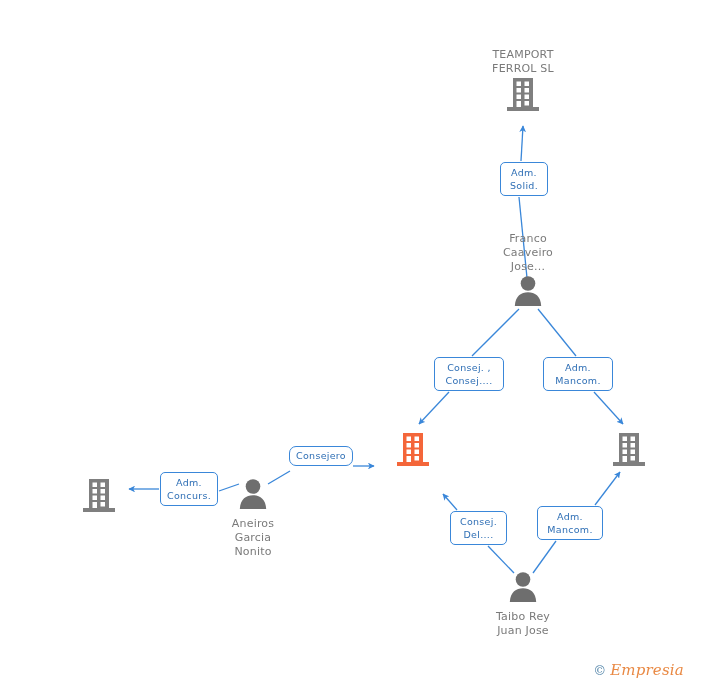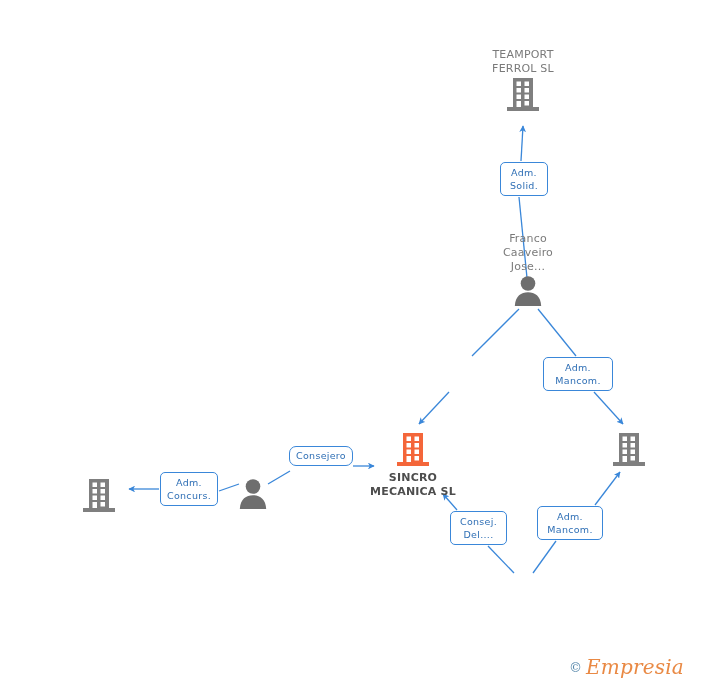--- a/index.html
+++ b/index.html
@@ -88,21 +88,21 @@
     align-items: center;
     gap: 4px;
     opacity: .95;
   }
   #watermark .wm-c {
     font-size: 13px;
     color: #4a7fa5;
     font-family: "DejaVu Serif", serif;
   }
   #watermark .wm-text {
-    font-size: 20px;
+    font-size: 15px;
     color: #e8833a;
     font-family: "DejaVu Serif", serif;
     font-style: italic;
     letter-spacing: .2px;
   }
 </style>
 </head>
 <body>
 
 <div id="graph-canvas">
@@ -182,22 +182,20 @@
         <rect x="18.5" y="5.5" width="4.5" height="4.5" fill="#ffffff"></rect>
         <rect x="10.5" y="12" width="4.5" height="4.5" fill="#ffffff"></rect>
         <rect x="18.5" y="12" width="4.5" height="4.5" fill="#ffffff"></rect>
         <rect x="10.5" y="18.5" width="4.5" height="4.5" fill="#ffffff"></rect>
         <rect x="18.5" y="18.5" width="4.5" height="4.5" fill="#ffffff"></rect>
         <rect x="10.5" y="25" width="4.5" height="7" fill="#ffffff"></rect>
         <rect x="18.5" y="25" width="4.5" height="4.5" fill="#ffffff"></rect>
         <rect x="1" y="31" width="32" height="4" fill="#f4663a"></rect>
       </svg>
     </span>
-    <span class="node-label">SINCRO
-MECANICA SL</span>
   </div>
 
   <div class="node" style="left:629px; top:431px;">
     <span class="icon-wrap">
       <svg width="34" height="38" viewBox="0 0 34 38" aria-hidden="true">
         <rect x="7" y="2" width="20" height="30" fill="#7f7f7f"></rect>
         <rect x="10.5" y="5.5" width="4.5" height="4.5" fill="#ffffff"></rect>
         <rect x="18.5" y="5.5" width="4.5" height="4.5" fill="#ffffff"></rect>
         <rect x="10.5" y="12" width="4.5" height="4.5" fill="#ffffff"></rect>
         <rect x="18.5" y="12" width="4.5" height="4.5" fill="#ffffff"></rect>
@@ -227,26 +225,41 @@
     </span>
   </div>
 
   <div class="node" style="left:253px; top:477px;">
     <span class="icon-wrap">
       <svg width="30" height="32" viewBox="0 0 30 32" aria-hidden="true">
         <circle cx="15" cy="9.5" r="7.3" fill="#6e6e6e"></circle>
         <path d="M 1.8 32 C 2.4 21.8 8.2 18.2 15 18.2 C 21.8 18.2 27.6 21.8 28.2 32 Z" fill="#6e6e6e"></path>
       </svg>
     </span>
-  </div>
-
+    <span class="node-label">Aneiros
+Garcia
+Nonito</span>
+  </div>
+
+  <div class="node" style="left:523px; top:570px;">
+    <span class="icon-wrap">
+      <svg width="30" height="32" viewBox="0 0 30 32" aria-hidden="true">
+        <circle cx="15" cy="9.5" r="7.3" fill="#6e6e6e"></circle>
+        <path d="M 1.8 32 C 2.4 21.8 8.2 18.2 15 18.2 C 21.8 18.2 27.6 21.8 28.2 32 Z" fill="#6e6e6e"></path>
+      </svg>
+    </span>
+    <span class="node-label">Taibo Rey
+Juan Jose</span>
+  </div>
 
   <div class="chip" style="left:500px; top:162px; width:48px; height:34px;">Adm.
 Solid.</div>
 
+  <div class="chip" style="left:434px; top:357px; width:70px; height:34px;">Consej. ,
+Consej....</div>
 
   <div class="chip" style="left:543px; top:357px; width:70px; height:34px;">Adm.
 Mancom.</div>
 
   <div class="chip" style="left:289px; top:446px; width:64px; height:19px; padding-top:2px; line-height:14px;border-radius:7px;">Consejero</div>
 
   <div class="chip" style="left:160px; top:472px; width:58px; height:34px;">Adm.
 Concurs.</div>
 
   <div class="chip" style="left:450px; top:511px; width:57px; height:34px;">Consej.

